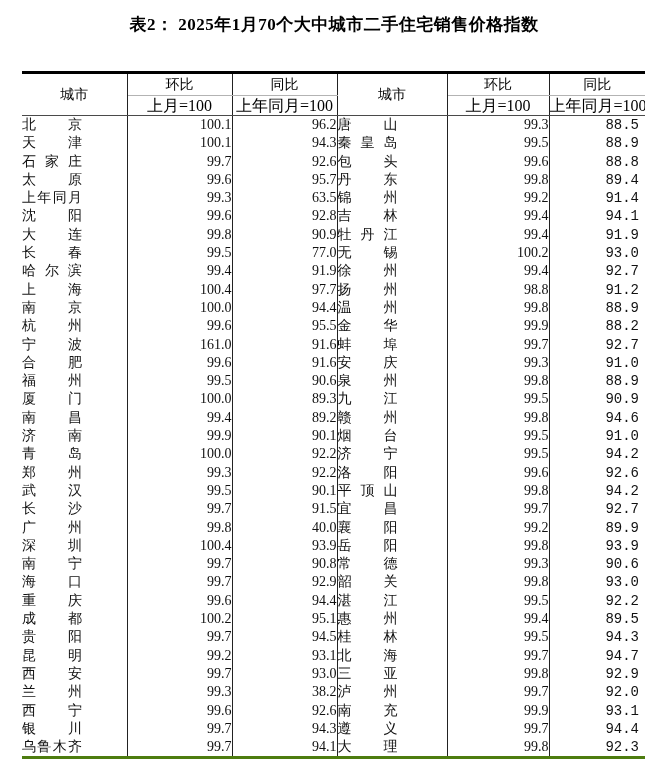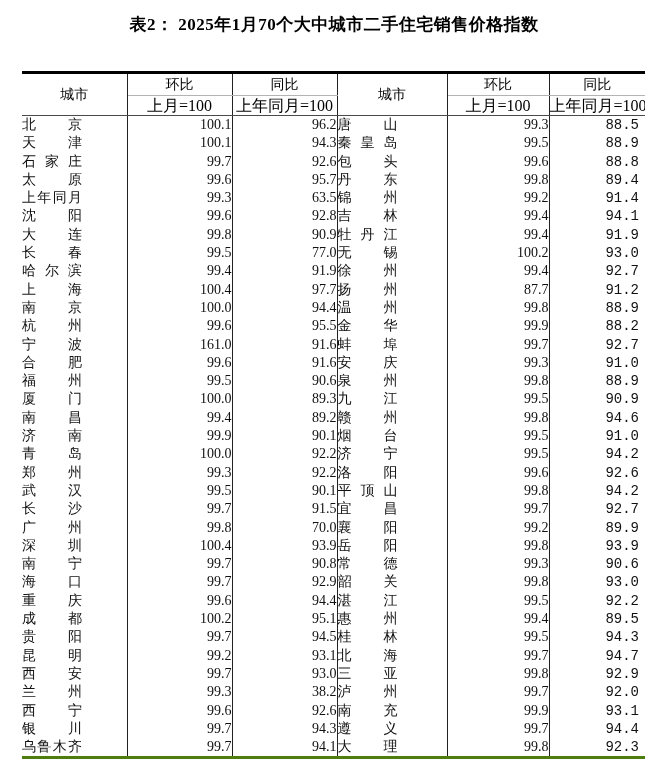--- a/index.html
+++ b/index.html
@@ -163,21 +163,21 @@
           <td class="num vr">91.9</td>
           <td class="city city2 vr"><span class="city-name">徐州</span></td>
           <td class="num vr">99.4</td>
           <td class="num last">92.7</td>
         </tr>
         <tr>
           <td class="city city1 vr"><span class="city-name">上海</span></td>
           <td class="num vr">100.4</td>
           <td class="num vr">97.7</td>
           <td class="city city2 vr"><span class="city-name">扬州</span></td>
-          <td class="num vr">87.7</td>
+          <td class="num vr">98.8</td>
           <td class="num last">91.2</td>
         </tr>
         <tr>
           <td class="city city1 vr"><span class="city-name">南京</span></td>
           <td class="num vr">100.0</td>
           <td class="num vr">94.4</td>
           <td class="city city2 vr"><span class="city-name">温州</span></td>
           <td class="num vr">99.8</td>
           <td class="num last">88.9</td>
         </tr>
@@ -265,21 +265,21 @@
           <td class="city city1 vr"><span class="city-name">长沙</span></td>
           <td class="num vr">99.7</td>
           <td class="num vr">91.5</td>
           <td class="city city2 vr"><span class="city-name">宜昌</span></td>
           <td class="num vr">99.7</td>
           <td class="num last">92.7</td>
         </tr>
         <tr>
           <td class="city city1 vr"><span class="city-name">广州</span></td>
           <td class="num vr">99.8</td>
-          <td class="num vr">70.0</td>
+          <td class="num vr">40.0</td>
           <td class="city city2 vr"><span class="city-name">襄阳</span></td>
           <td class="num vr">99.2</td>
           <td class="num last">89.9</td>
         </tr>
         <tr>
           <td class="city city1 vr"><span class="city-name">深圳</span></td>
           <td class="num vr">100.4</td>
           <td class="num vr">93.9</td>
           <td class="city city2 vr"><span class="city-name">岳阳</span></td>
           <td class="num vr">99.8</td>

